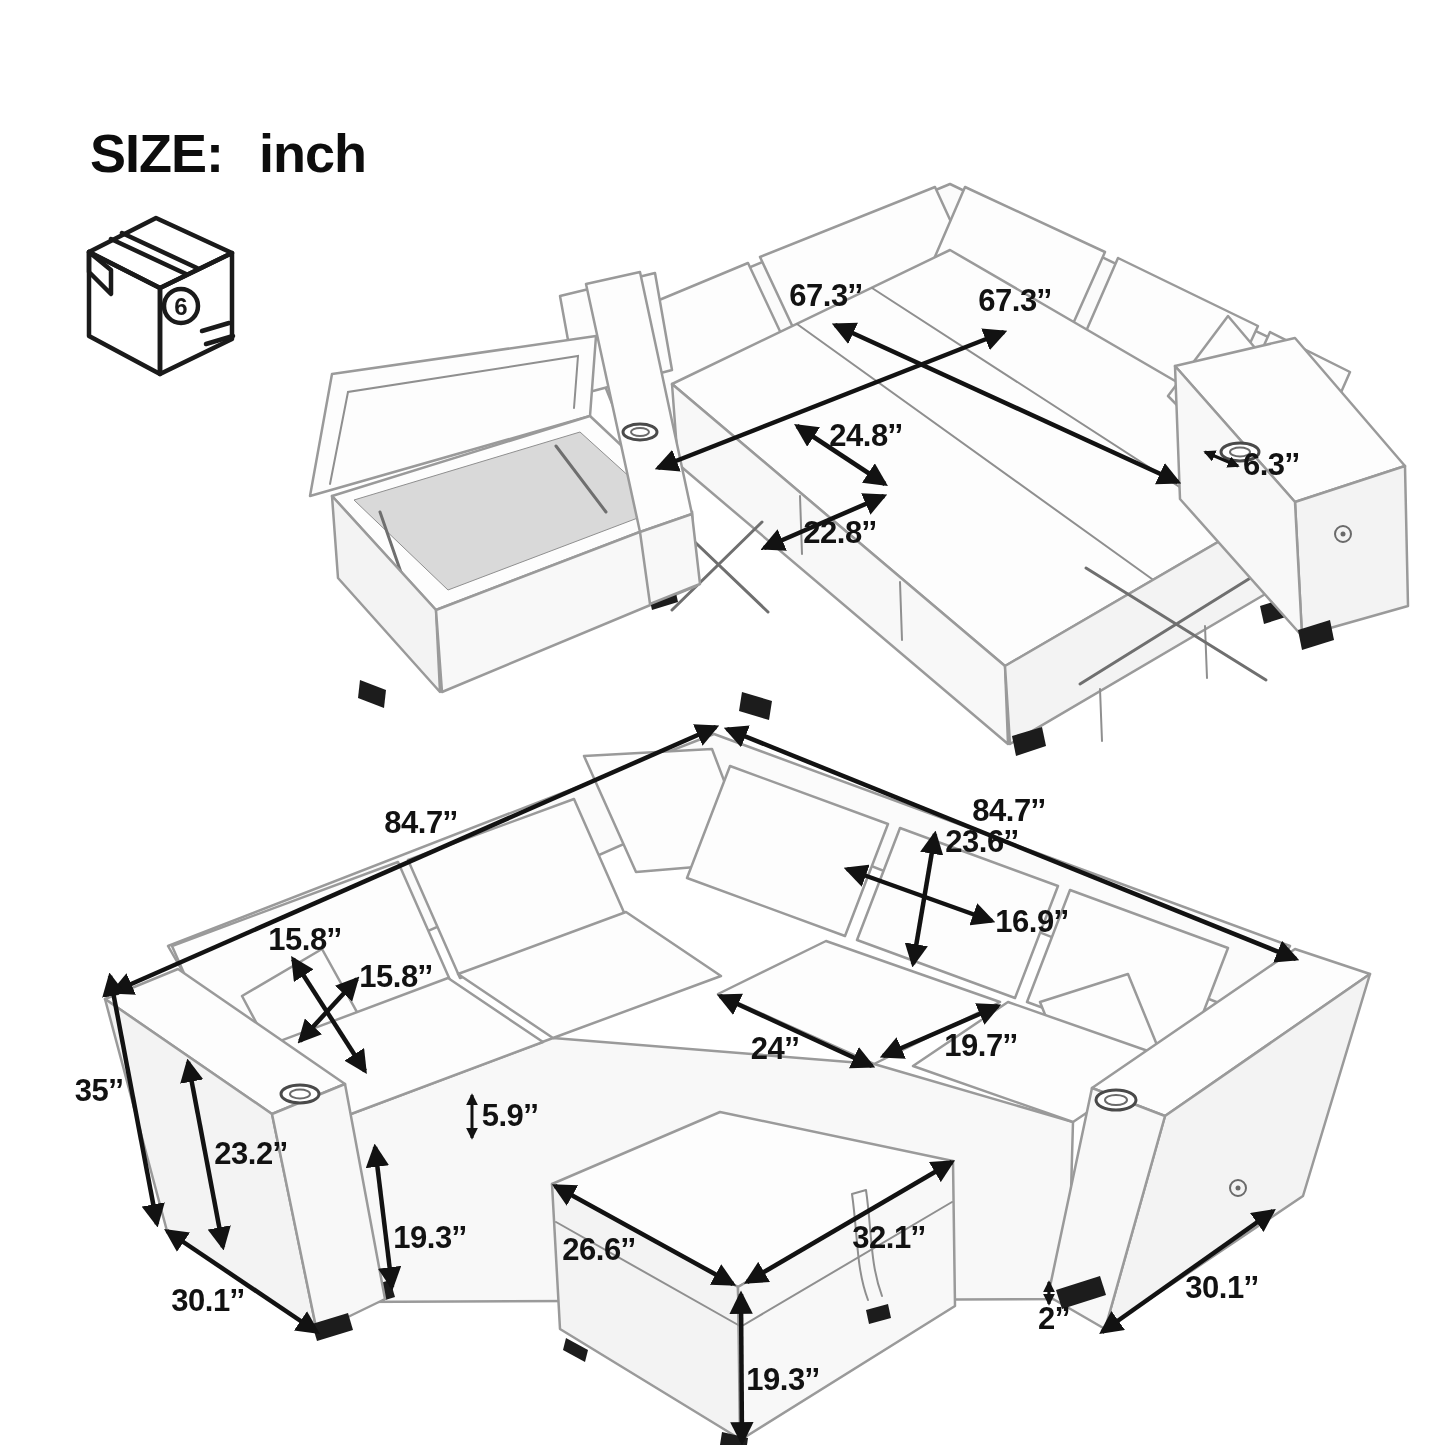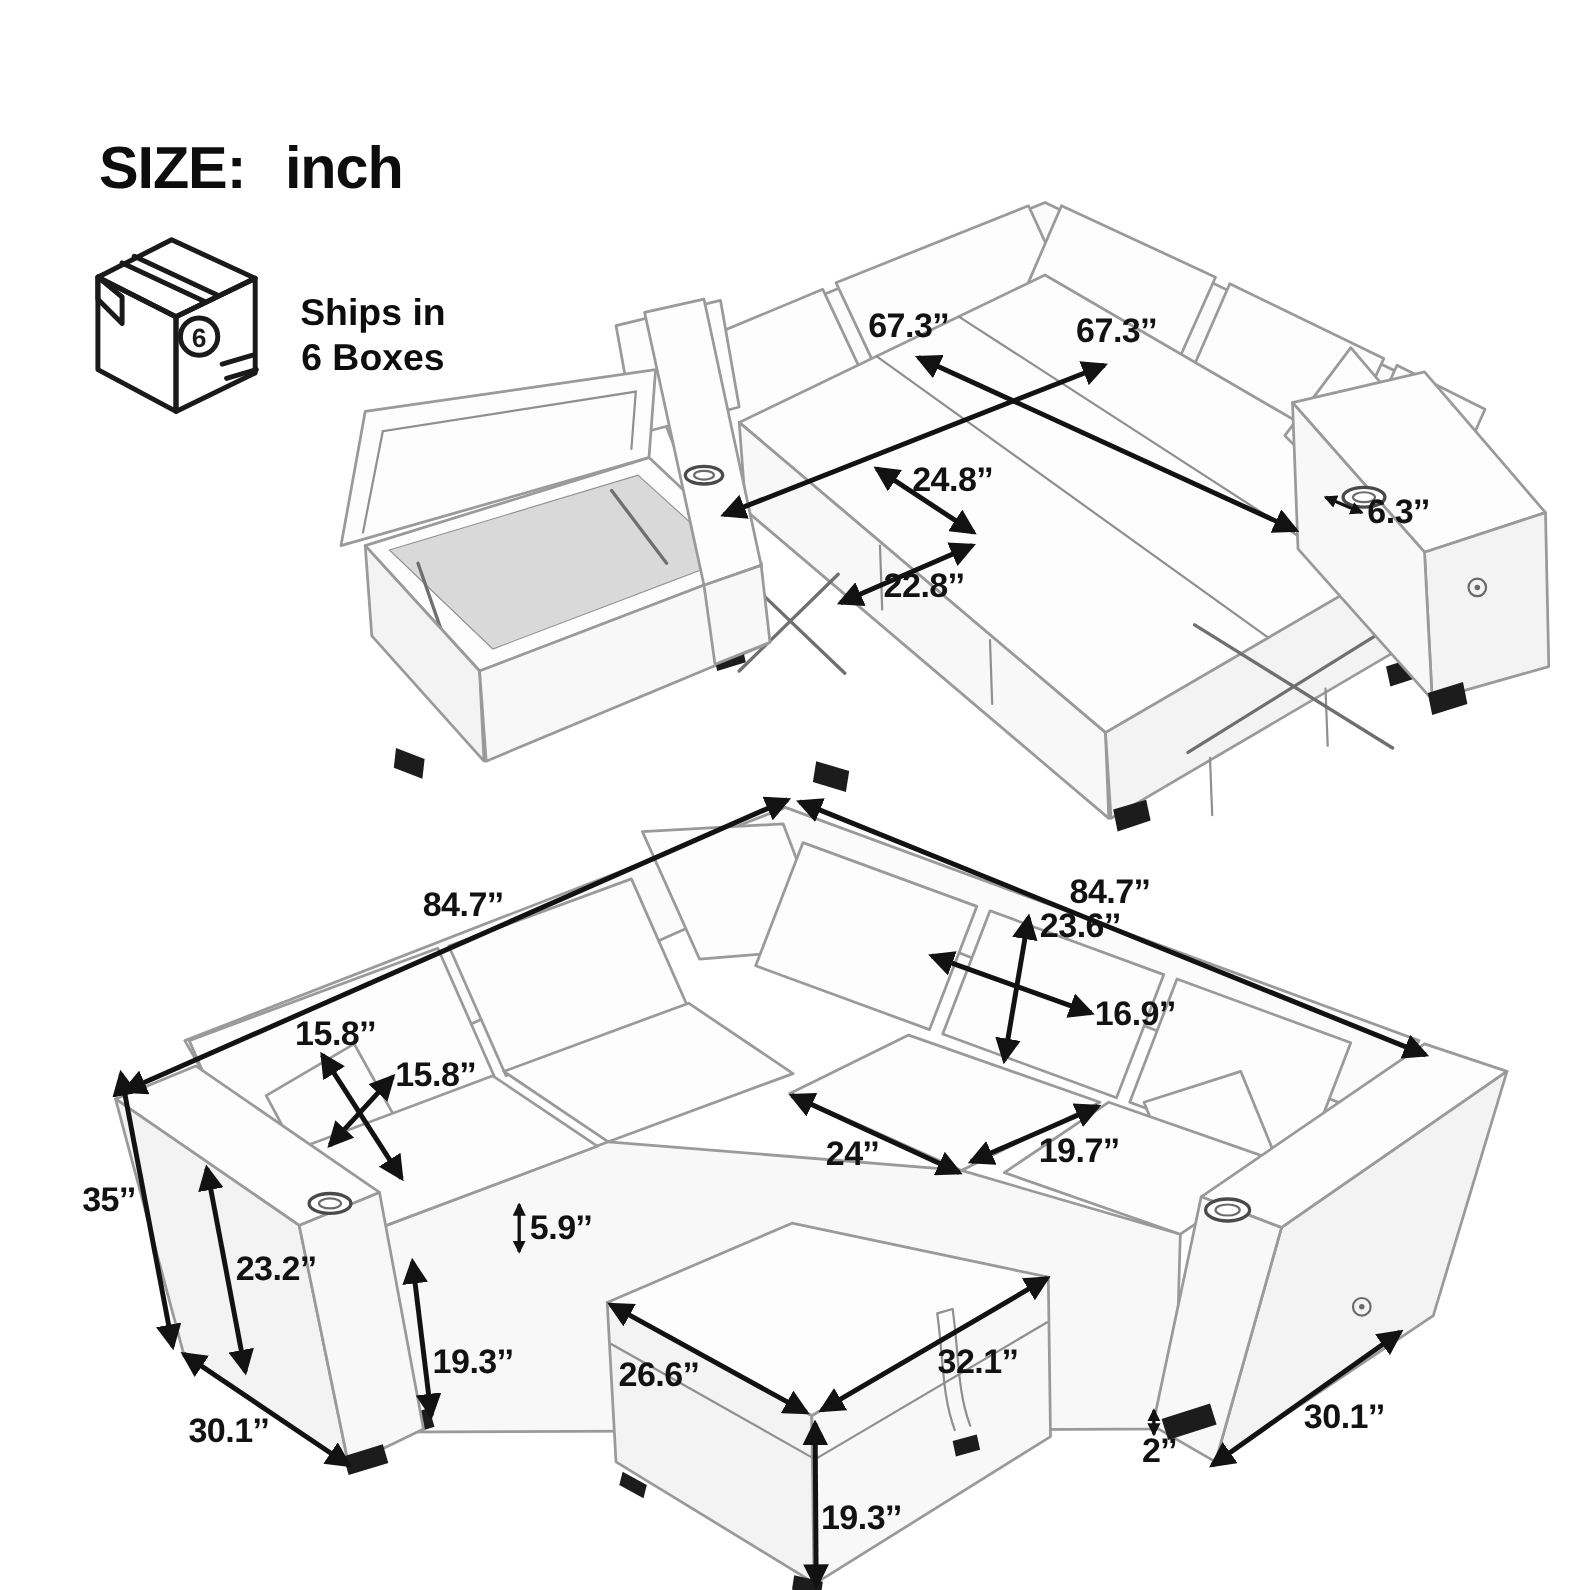--- a/index.html
+++ b/index.html
@@ -43,24 +43,20 @@
     <path class="bx" d="M42,21 L117,56"></path>
     <path class="bx" d="M31,27 L106,62"></path>
     <path class="bx" d="M9,40 L9,60 L31,82 L31,58 Z"></path>
     <path class="bx" d="M9,40 L9,124 L80,162 L80,76 Z"></path>
     <path class="bx" d="M80,76 L152,41 L152,127 L80,162 Z"></path>
     <circle class="bx" cx="101" cy="94" r="17" stroke-width="3.5"></circle>
     <text class="bxnum" x="101" y="103" text-anchor="middle">6</text>
     <path class="bx" d="M122,119 l27,-8 M126,132 l27,-8" stroke-width="4"></path>
   </svg>
 
-  <div class="ship-text">
-    <div>Ships in</div>
-    <div>6 Boxes</div>
-  </div>
 
   <svg class="art" width="1445" height="1445" viewBox="0 0 1445 1445">
     <defs>
       <marker id="ah" viewBox="0 0 10 10" refX="8.5" refY="5" markerWidth="5.2" markerHeight="5.2" orient="auto-start-reverse">
         <path d="M0,0 L10,5 L0,10 Z" fill="#121212"></path>
       </marker>
       <marker id="ahs" viewBox="0 0 10 10" refX="8.5" refY="5" markerWidth="4" markerHeight="4" orient="auto-start-reverse">
         <path d="M0,0 L10,5 L0,10 Z" fill="#121212"></path>
       </marker>
     </defs>

